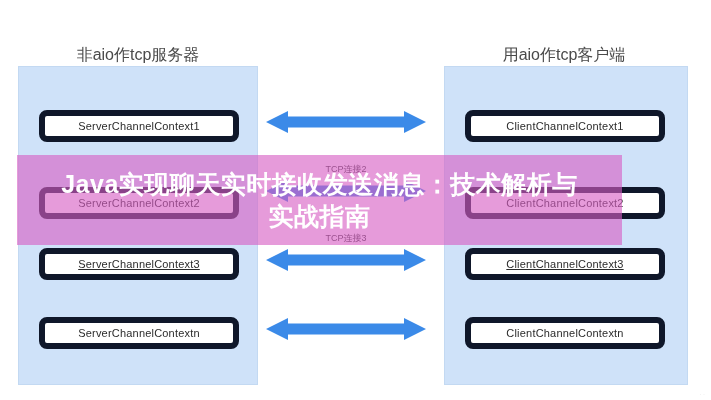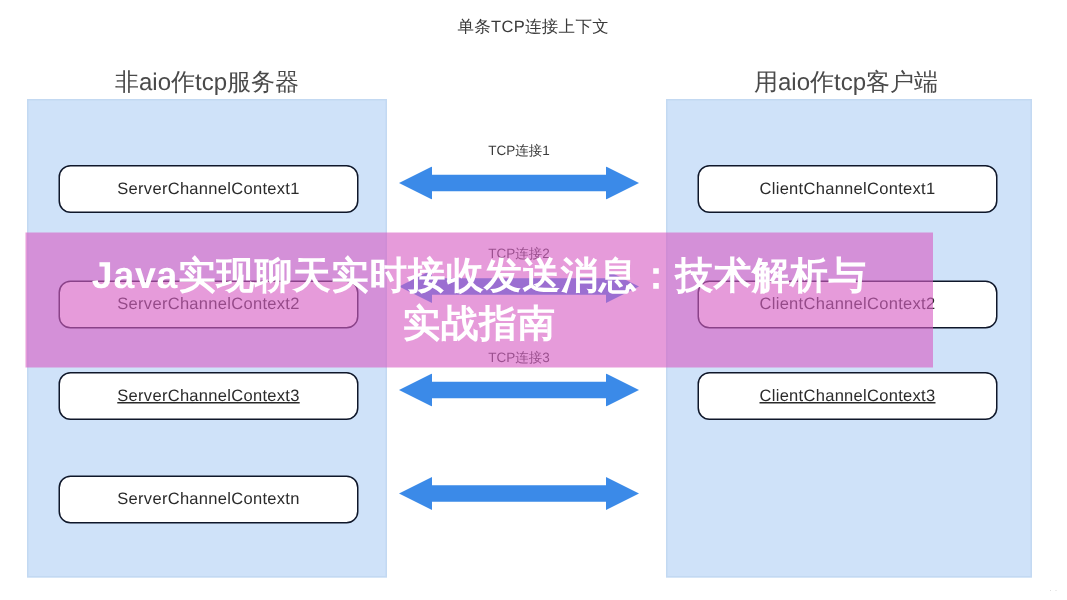--- a/index.html
+++ b/index.html
@@ -63,21 +63,21 @@
   .col-panel.left  { left: 18px;  width: 240px; }
   .col-panel.right { left: 444px; width: 244px; padding-left: 20px; }
 
   
   .ctx-box {
     position: absolute;
     width: 200px;
     height: 32px;
     left: 20px;
     background: #ffffff;
-    border: 1px solid #0f172a;
+    border: 6px solid #0f172a;
     border-radius: 8px;
     box-sizing: border-box;
     display: flex;
     align-items: center;
     justify-content: center;
     font-size: 11px;
     color: #2b2b2b;
     letter-spacing: 0.2px;
     white-space: nowrap;
   }
@@ -150,41 +150,40 @@
     font-size: 6px;
     color: #d8d8d8;
     white-space: nowrap;
   }
 </style>
 </head>
 <body>
 
 <div id="stage">
 
-  <div class="diagram-title">单条TCP连接上下文</div>
 
   <div class="col-caption left">非aio作tcp服务器</div>
 
   <div class="col-panel left">
     <div class="ctx-box ctx-r0">ServerChannelContext1</div>
     <div class="ctx-box ctx-r1">ServerChannelContext2</div>
     <div class="ctx-box ctx-r2">ServerChannelContext3</div>
     <div class="ctx-box ctx-r3">ServerChannelContextn</div>
   </div>
 
   <div class="col-caption right">用aio作tcp客户端</div>
 
   <div class="col-panel right">
     <div class="ctx-box ctx-r0">ClientChannelContext1</div>
     <div class="ctx-box ctx-r1">ClientChannelContext2</div>
     <div class="ctx-box ctx-r2">ClientChannelContext3</div>
+    <div class="ctx-box ctx-r3">ClientChannelContextn</div>
   </div>
 
   <div class="arrow-group arrow-g0">
-    <div class="arrow-label">TCP连接1</div>
     <svg class="arrow-svg" viewBox="0 0 160 22" preserveAspectRatio="none">
       <polygon points="0,11 22,0 22,5.5 138,5.5 138,0 160,11 138,22 138,16.5 22,16.5 22,22" fill="#3b8ae8"></polygon>
     </svg>
   </div>
 
   <div class="arrow-group arrow-g1">
     <div class="arrow-label">TCP连接2</div>
     <svg class="arrow-svg" viewBox="0 0 160 22" preserveAspectRatio="none">
       <polygon points="0,11 22,0 22,5.5 138,5.5 138,0 160,11 138,22 138,16.5 22,16.5 22,22" fill="#3b8ae8"></polygon>
     </svg>

